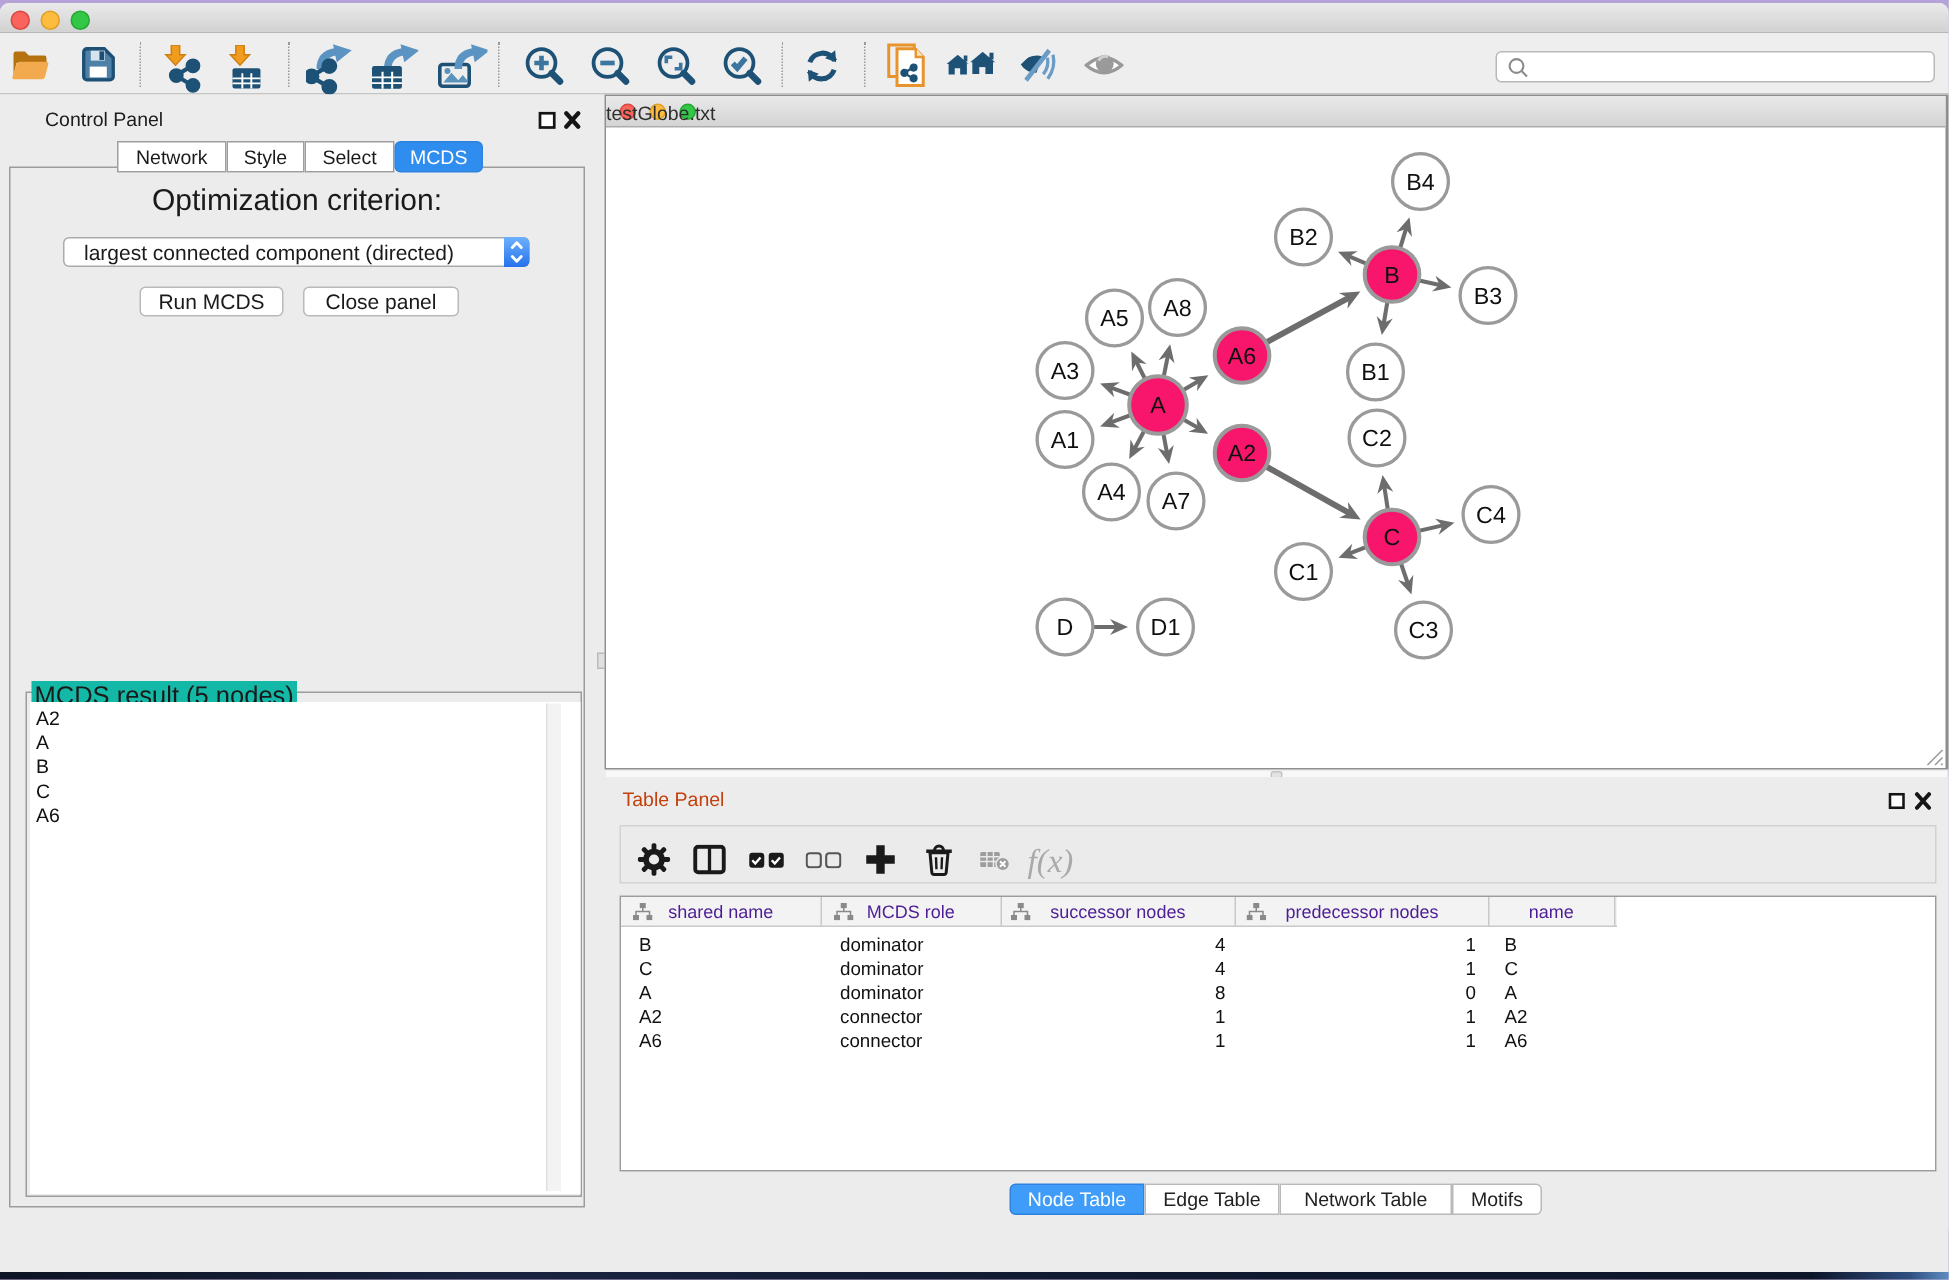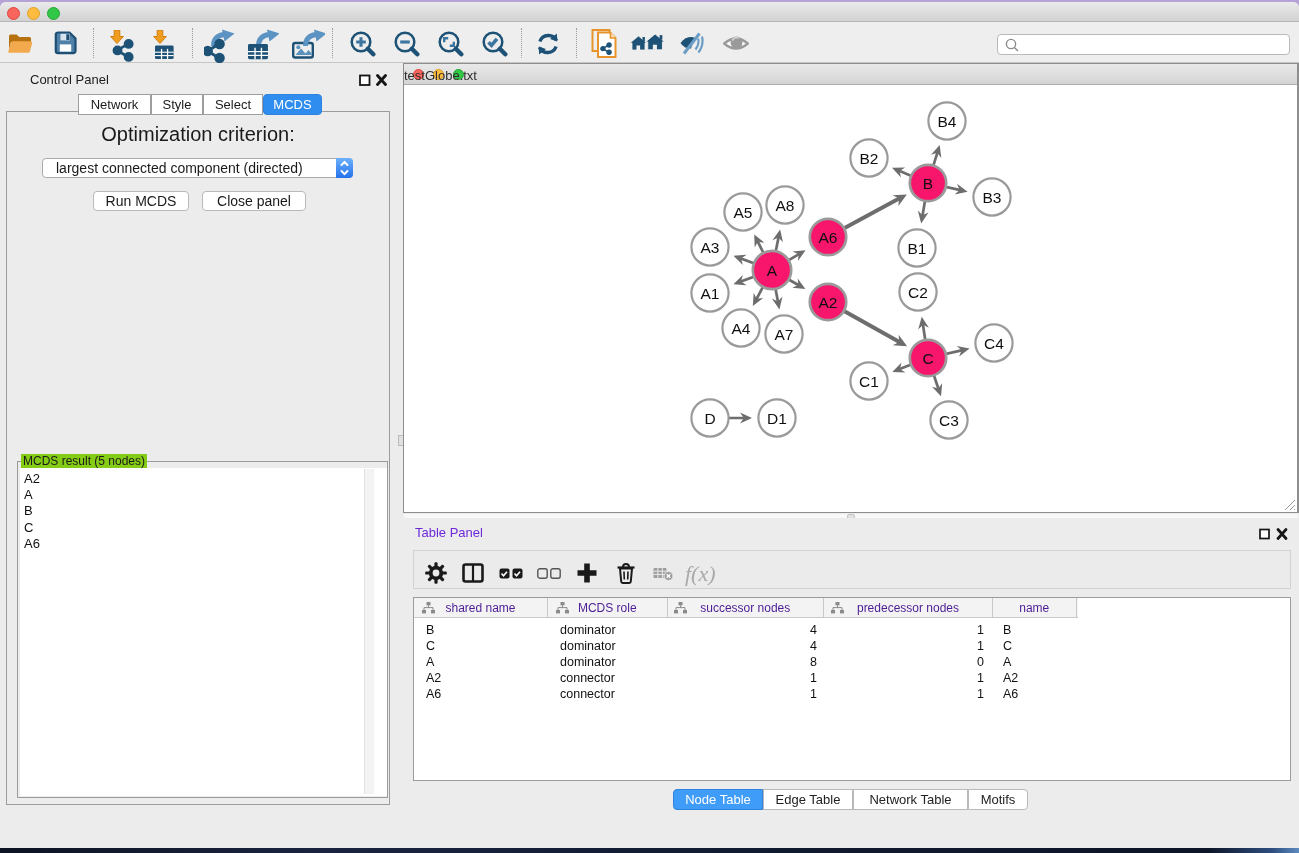--- a/index.html
+++ b/index.html
@@ -15,33 +15,33 @@
 #cp{position:absolute;left:0;top:61px;width:391px;height:757px;background:#ececec}
 #cptitle{position:absolute;left:30px;top:9px;font-size:13px;color:#1c1c1c}
 #cpbox{position:absolute;left:6px;top:48px;width:384px;height:694px;border:1px solid #9c9c9c;background:#ececec}
 .tab{position:absolute;top:31px;height:21px;border:1px solid #9e9e9e;background:#fff;font-size:13px;color:#1a1a1a;text-align:center;line-height:20px}
 .tabsel{background:#2f8df0;color:#fff;border-color:#2f82dd;border-radius:4px}
 #optlabel{position:absolute;left:0;top:60px;width:396px;text-align:center;font-size:20px;color:#1a1a1a}
 #combo{position:absolute;left:42px;top:95px;width:311px;height:20px;background:#fff;border:1px solid #ababab;border-radius:4px;font-size:14px;color:#1a1a1a;line-height:18px;padding-left:13px}
 #stepper{position:absolute;right:-1px;top:-1px;width:17px;height:20px;border-radius:0 4px 4px 0;background:linear-gradient(#6db1fd,#2472ec)}
 .btn{position:absolute;top:128px;height:20px;background:#fff;border:1px solid #b9b9b9;border-radius:4px;font-size:14px;color:#1a1a1a;text-align:center;line-height:18px}
 #grp{position:absolute;left:17px;top:398px;width:371px;height:337px;border:1px solid #9c9c9c}
-#grplabel{position:absolute;left:3px;top:-8px;background:#84cc16;padding:0 2px;font-size:12px;color:#1a1a1a}
+#grplabel{position:absolute;left:3px;top:-8px;background:#14b8a6;padding:0 2px;font-size:17px;color:#1a1a1a}
 #grplist{position:absolute;left:2px;top:6px;width:367px;height:328px;background:#fff;font-size:13px;line-height:16.2px;padding:3px 0 0 4px;color:#111}
 #grpsb{position:absolute;right:13px;top:1px;width:10px;height:325px;background:#f3f3f3;border-left:1px solid #e0e0e0}
 
 #vsplit{position:absolute;left:391px;top:61px;width:12px;height:757px;background:#ececec}
 #vhandle{position:absolute;left:398px;top:433px;width:7px;height:11px;background:#e0e0e0;border:1px solid #bbb}
 
 #nw{position:absolute;left:403px;top:61px;width:896px;height:450px;background:#fff;border:1px solid #8e8e8e;border-right-width:2px}
 #nwtitle{position:absolute;left:0;top:0;width:100%;height:21px;background:linear-gradient(#e9e9e9,#d4d4d4);border-bottom:1px solid #adadad}
 #nwname{position:absolute;top:4px;width:100%;text-align:left;font-size:13px;color:#2e2e2e}
 
 #tp{position:absolute;left:403px;top:516px;width:896px;height:302px;background:#ececec}
-#tptitle{position:absolute;left:12px;top:7px;font-size:13px;color:#6d28d9}
+#tptitle{position:absolute;left:12px;top:7px;font-size:13px;color:#c2410c}
 #tptools{position:absolute;left:10px;top:32px;width:878px;height:39px;background:#ebebeb;border:1px solid #d2d2d2}
 #tbl{position:absolute;left:10px;top:79px;width:878px;height:184px;background:#fff;border:1px solid #9c9c9c}
 #thead{position:absolute;left:0;top:0;width:664px;height:20px;background:#f3f3f3;border-bottom:1px solid #c9c9c9}
 .th{position:absolute;top:0;height:20px;border-right:1px solid #c9c9c9;font-size:12px;color:#4c1d95;text-align:center;line-height:20px}
 .td{position:absolute;font-size:12.5px;color:#111;height:16px;line-height:16px}
 .btab{position:absolute;top:271px;height:21px;background:#fff;border:1px solid #b9b9b9;font-size:13px;color:#222;text-align:center;line-height:19px}
 
 #status{position:absolute;left:0;top:818px;width:1299px;height:28px;background:#ececec;border-top:1px solid #bdbdbd}
 #memb{position:absolute;left:1214px;top:2px;width:74px;height:23px;background:#f6f6f6;border:1px solid #9b9b9b;font-size:12px;color:#111;line-height:21px;padding-left:27px}
 #lbtn{position:absolute;left:9px;top:4px;width:28px;height:21px;background:#fdfdfd;border:1px solid #a8a8a8}

